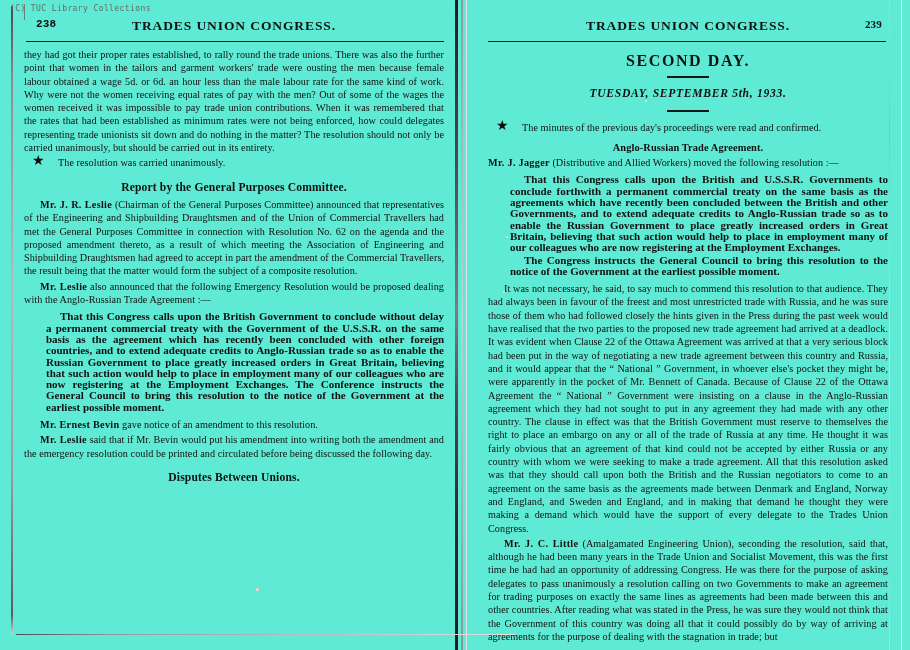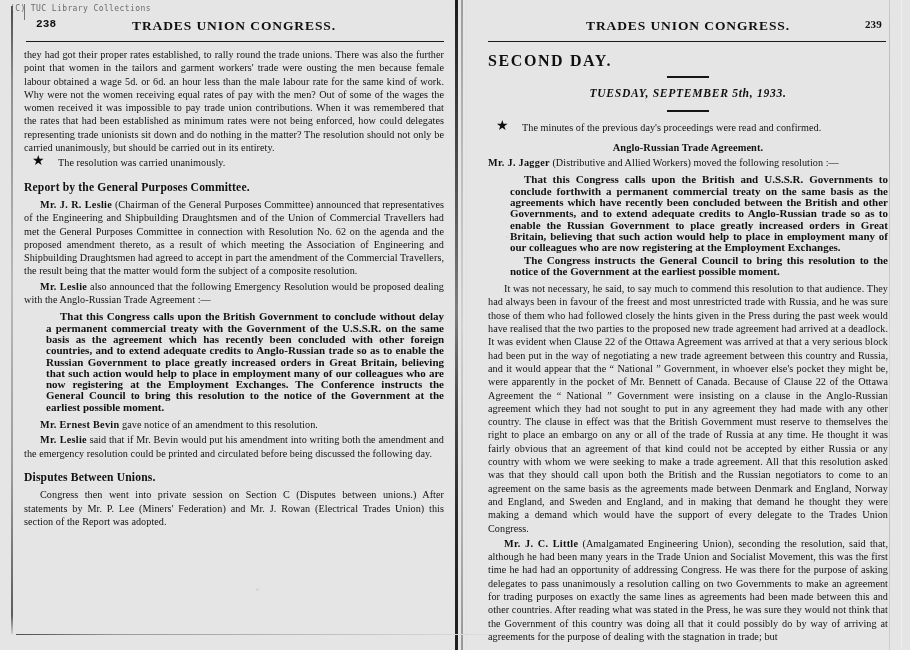--- a/index.html
+++ b/index.html
@@ -8,21 +8,21 @@
     background: #ffffff;
   }
   body {
     font-family: "Liberation Serif", "DejaVu Serif", serif;
     color: #111111;
   }
   #scan {
     position: relative;
     width: 910px;
     height: 650px;
-    background: #e5e5e5;
+    background: #5eead4;
     overflow: hidden;
   }
 
   
   .watermark {
     position: absolute;
     left: 10px;
     top: 3px;
     font-family: "DejaVu Sans Mono", "Liberation Mono", monospace;
     font-size: 8px;
@@ -148,33 +148,35 @@
     line-height: 11.3px;
     font-weight: bold;
     text-align: justify;
     letter-spacing: 0;
   }
   .quote p { text-indent: 14px; }
   .quote p + p { margin-top: 1px; }
 
   
   .sec-head {
+    text-align: center;
     font-weight: bold;
     font-size: 11.6px;
     margin: 11px 0 4px 0;
     letter-spacing: .15px;
   }
   .sub-head {
     text-align: center;
     font-weight: bold;
     font-size: 10.4px;
     margin: 7px 0 2px 0;
     letter-spacing: .1px;
   }
   .day-head {
+    text-align: center;
     font-weight: bold;
     font-size: 16px;
     letter-spacing: 1.6px;
     margin: 12px 0 0 0;
   }
   .date-head {
     text-align: center;
     font-weight: bold;
     font-style: italic;
     font-size: 11.6px;
@@ -273,21 +275,20 @@
       <p class="para">
         <span class="nm sp">Mr. Ernest Bevin</span><span> gave notice of an amendment to this resolution.</span>
       </p>
 
       <p class="para">
         <span class="nm sp">Mr. Leslie</span><span> said that if Mr. Bevin would put his amendment into writing both the amendment and the emergency resolution could be printed and circulated before being discussed the following day.</span>
       </p>
 
       <div class="sec-head">Disputes Between Unions.</div>
 
-      <p class="para">Congress then went into private session on Section C (Disputes between unions.) After statements by Mr. P. Lee (Miners' Federation) and Mr. J. Rowan (Electrical Trades Union) this section of the Report was adopted.</p>
 
     </div>
   </div>
 
   <div class="page page-right">
 
     <div class="running-head">
       <div class="rh-title">TRADES UNION CONGRESS.</div>
       <span class="rh-folio rh-folio-right">239</span>
     </div>

